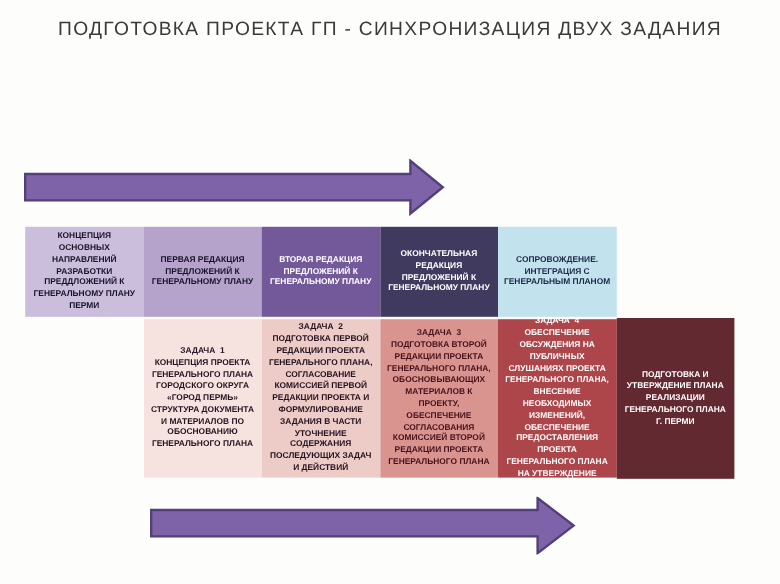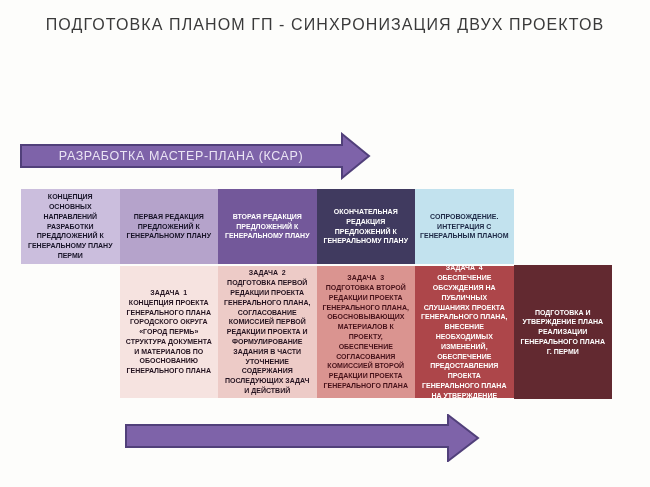--- a/index.html
+++ b/index.html
@@ -52,27 +52,26 @@
   .s4,.t3{left:316.5px;}
   .s5,.t4{left:415px;}
   .t5{left:513.5px;top:265px;height:134px;}
   .task-num{margin-bottom:0;}
 </style>
 </head>
 <body>
 
 <div class="slide">
 
-  <h1 class="slide-title">ПОДГОТОВКА ПЛАНОМ ГП - СИНХРОНИЗАЦИЯ ДВУХ ПРОЕКТОВ</h1>
+  <h1 class="slide-title">ПОДГОТОВКА ПРОЕКТА ГП - СИНХРОНИЗАЦИЯ ДВУХ ЗАДАНИЯ</h1>
 
   <div class="arrow arrow-top">
     <svg width="352" height="48" viewBox="0 0 352 48">
       <path d="M1,13 H322 V2 L349,24 L322,46 V35 H1 Z" stroke-width="2" stroke-linejoin="miter" style="fill: rgb(126, 99, 169); stroke: rgb(81, 64, 122);"></path>
     </svg>
-    <div class="arrow-label" style="color: rgb(234, 228, 244);">РАЗРАБОТКА МАСТЕР-ПЛАНА (КСАР)</div>
   </div>
 
   <div class="box stage s1" style="background-color: rgb(203, 190, 221); color: rgb(24, 20, 40);">
     <span>КОНЦЕПЦИЯ ОСНОВНЫХ НАПРАВЛЕНИЙ РАЗРАБОТКИ ПРЕДДЛОЖЕНИЙ  К ГЕНЕРАЛЬНОМУ  ПЛАНУ ПЕРМИ</span>
   </div>
   <div class="box stage s2" style="background-color: rgb(181, 163, 203); color: rgb(24, 20, 40);">
     <span>ПЕРВАЯ  РЕДАКЦИЯ ПРЕДЛОЖЕНИЙ  К ГЕНЕРАЛЬНОМУ  ПЛАНУ</span>
   </div>
   <div class="box stage s3" style="background-color: rgb(115, 88, 154); color: rgb(255, 255, 255);">
     <span>ВТОРАЯ  РЕДАКЦИЯ ПРЕДЛОЖЕНИЙ  К ГЕНЕРАЛЬНОМУ  ПЛАНУ</span>

